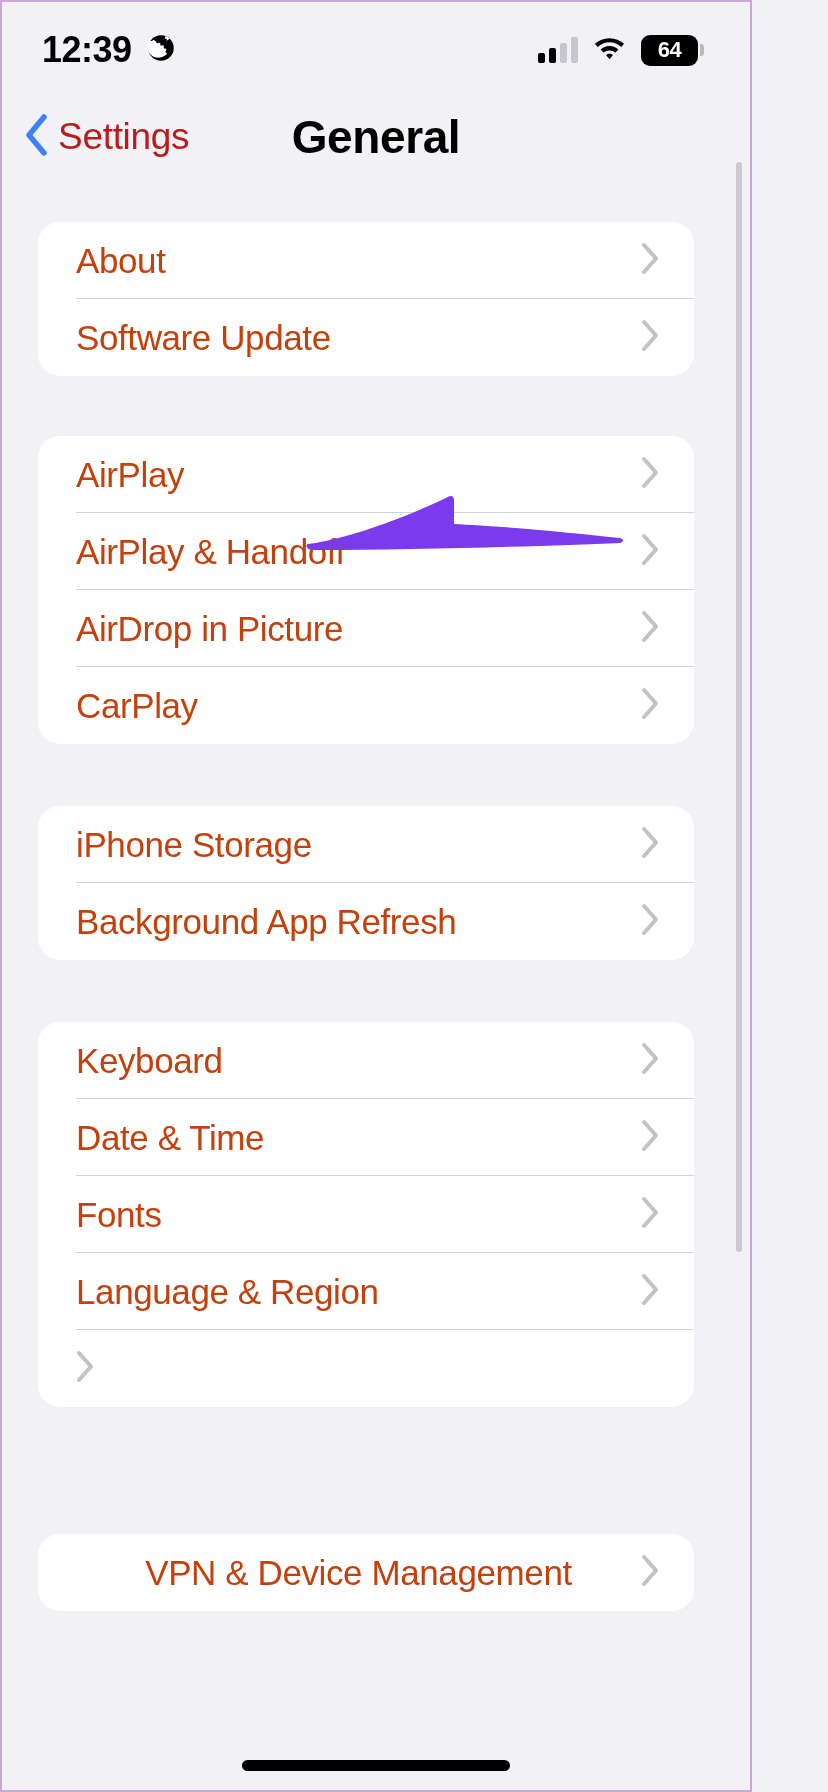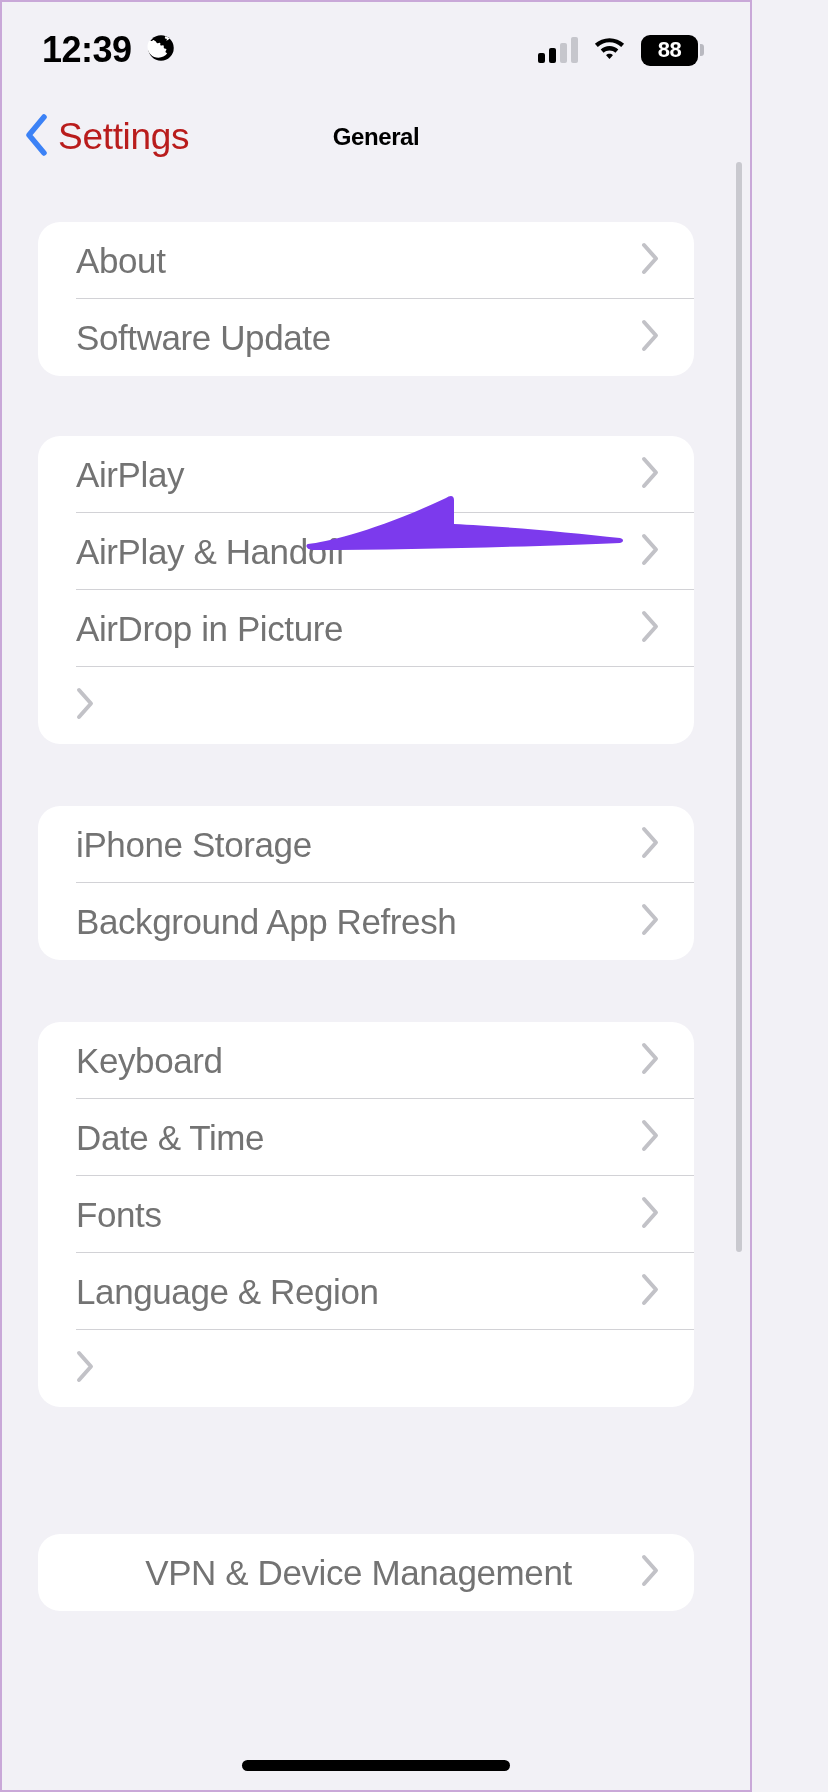--- a/index.html
+++ b/index.html
@@ -49,37 +49,37 @@
     position:absolute; top:96px; left:0; right:0; height:78px;
   }
   #back-button {
     position:absolute; left:22px; top:50%; transform:translateY(-50%);
     display:flex; align-items:center; gap:10px; cursor:pointer;
   }
   .chev-back { display:block; }
   #back-label { font-size:37px; color:#b91c1c; letter-spacing:-0.3px; }
   #nav-title {
     position:absolute; left:0; right:0; top:50%; transform:translateY(-50%);
-    text-align:center; font-size:24px; font-weight:700; color:#000;
+    text-align:center; font-size:46px; font-weight:700; color:#000;
     letter-spacing:-0.4px;
   }
 
   
   #content { position:absolute; top:174px; left:0; right:0; bottom:0; }
 
   .card {
     position:absolute; left:36px; width:656px;
     background:#fff; border-radius:22px; overflow:hidden;
   }
   .row {
     position:relative; display:flex; align-items:center;
     height:77px; padding:0 34px 0 38px;
   }
   .row-label {
-    flex:1; font-size:35px; color:#737373; letter-spacing:-0.4px;
+    flex:1; font-size:35px; color:#c2410c; letter-spacing:-0.4px;
     white-space:nowrap;
   }
   .row-chevron { flex:none; display:block; }
   .sep {
     position:absolute; left:38px; right:0; bottom:0;
     height:1px; background:#d2d2d6;
   }
 
   
   #annotation-arrow {
@@ -125,21 +125,21 @@
       </span>
       <span class="wifi-icon">
         <svg width="35" height="26" viewBox="0 0 35 26">
           <path d="M17.5 3.2c5.6 0 10.7 2.1 14.6 5.6l-2.9 3.2C26 9 22 7.3 17.5 7.3S9 9 5.8 12L2.9 8.8C6.8 5.3 11.9 3.2 17.5 3.2z" fill="#000"></path>
           <path d="M17.5 11.1c3.4 0 6.5 1.3 8.8 3.4l-2.9 3.2c-1.6-1.4-3.6-2.3-5.9-2.3s-4.3.9-5.9 2.3l-2.9-3.2c2.3-2.1 5.4-3.4 8.8-3.4z" fill="#000"></path>
           <path d="M17.5 18.8c1.3 0 2.5.5 3.4 1.4l-3.4 3.8-3.4-3.8c.9-.9 2.1-1.4 3.4-1.4z" fill="#000"></path>
         </svg>
       </span>
       <span class="battery-wrap">
         <span class="battery-body">
-          <span class="battery-pct">88</span>
+          <span class="battery-pct">64</span>
         </span>
         <span class="battery-nub"></span>
       </span>
     </div>
   </div>
 
   <div id="navbar">
     <div id="back-button">
       <span class="chev-back">
         <svg width="24" height="42" viewBox="0 0 24 42">
@@ -185,20 +185,21 @@
             <div class="sep"></div>
           </div>
           <div class="row">
             <span class="row-label">AirDrop in Picture</span>
             <span class="row-chevron"><svg width="19" height="33" viewBox="0 0 19 33">
                 <path d="M3 3 L15 16.5 L3 30" fill="none" stroke="#c2c2c7" stroke-width="4" stroke-linecap="round" stroke-linejoin="round"></path>
               </svg></span>
             <div class="sep"></div>
           </div>
           <div class="row">
+            <span class="row-label">CarPlay</span>
             <span class="row-chevron"><svg width="19" height="33" viewBox="0 0 19 33">
                 <path d="M3 3 L15 16.5 L3 30" fill="none" stroke="#c2c2c7" stroke-width="4" stroke-linecap="round" stroke-linejoin="round"></path>
               </svg></span>
           </div>
         </div>
         <div class="card" style="top: 630px;">
           <div class="row">
             <span class="row-label">iPhone Storage</span>
             <span class="row-chevron"><svg width="19" height="33" viewBox="0 0 19 33">
                 <path d="M3 3 L15 16.5 L3 30" fill="none" stroke="#c2c2c7" stroke-width="4" stroke-linecap="round" stroke-linejoin="round"></path>

